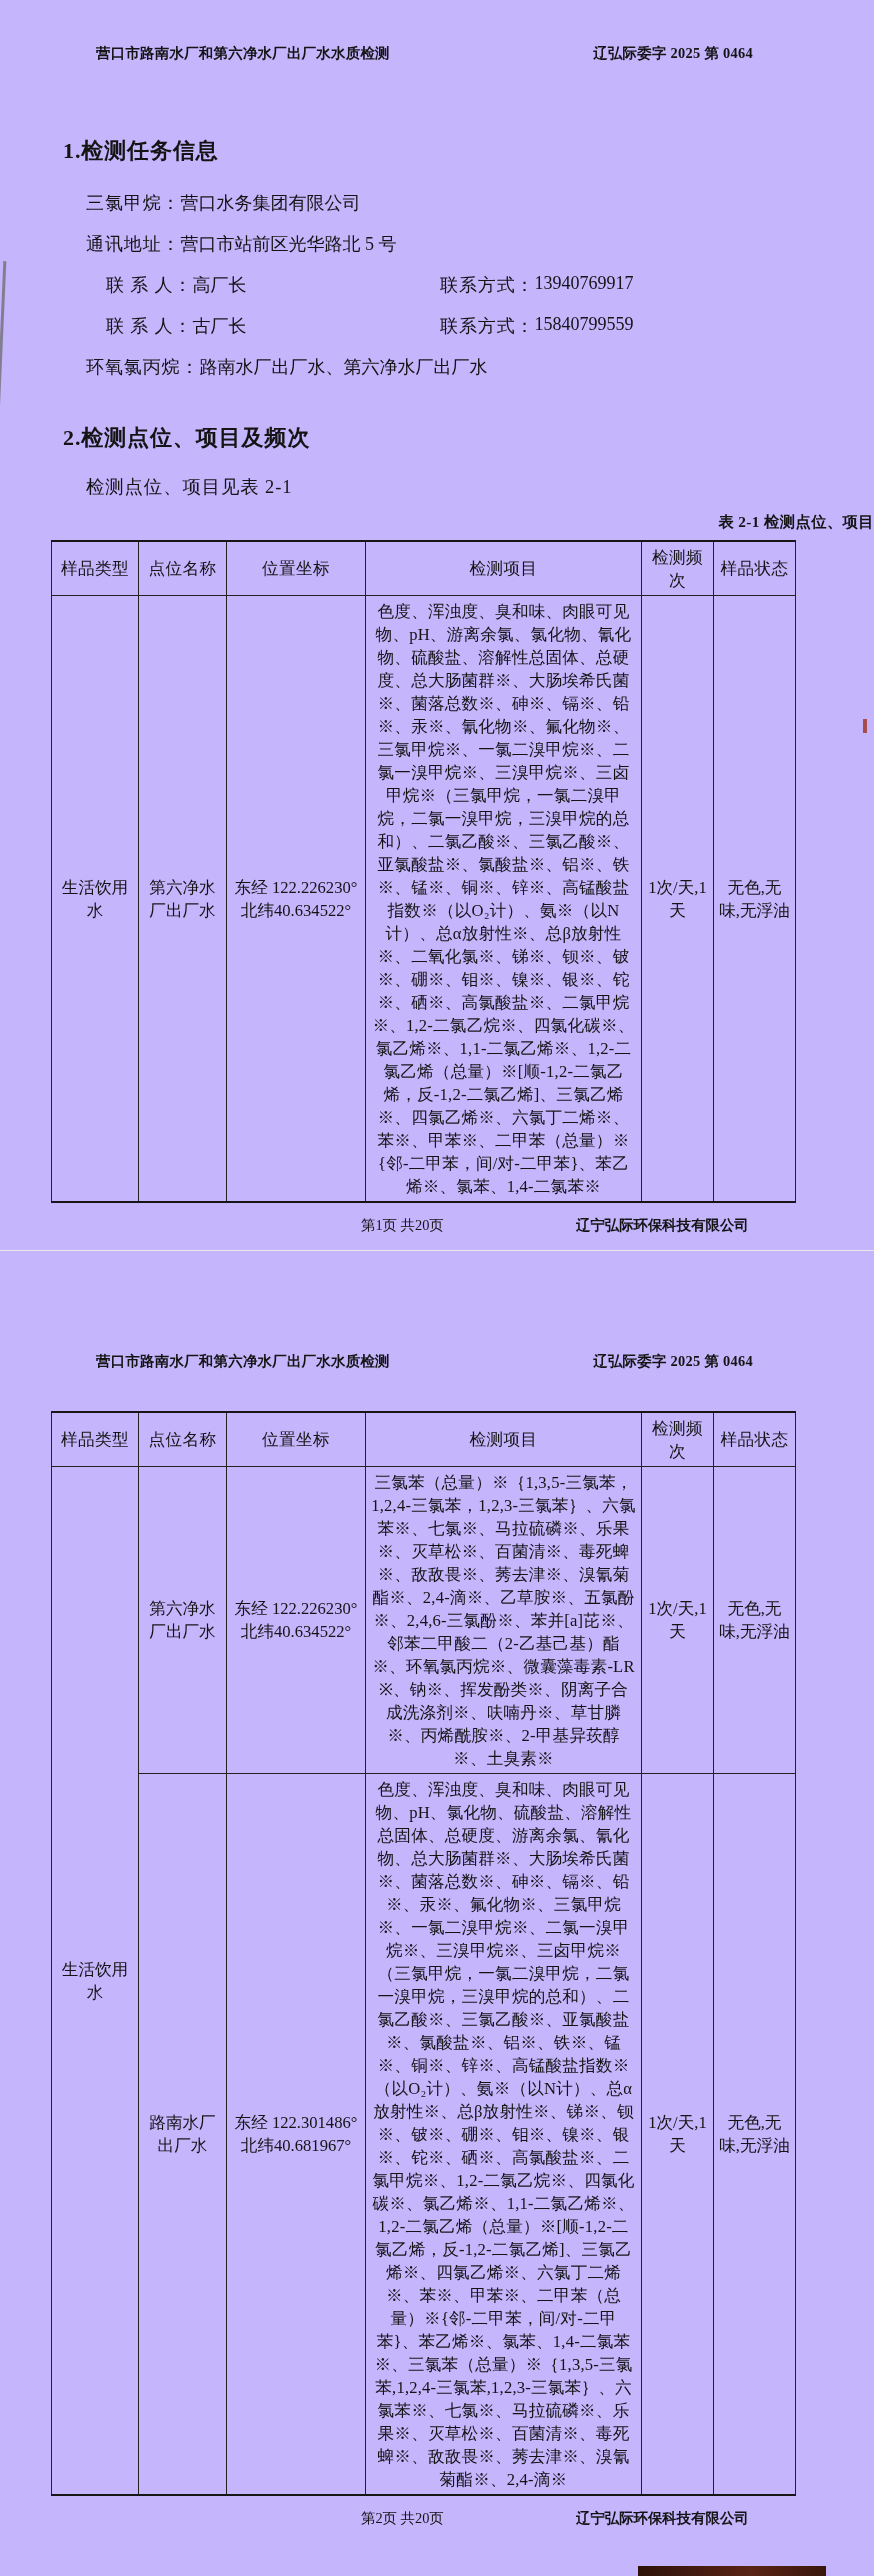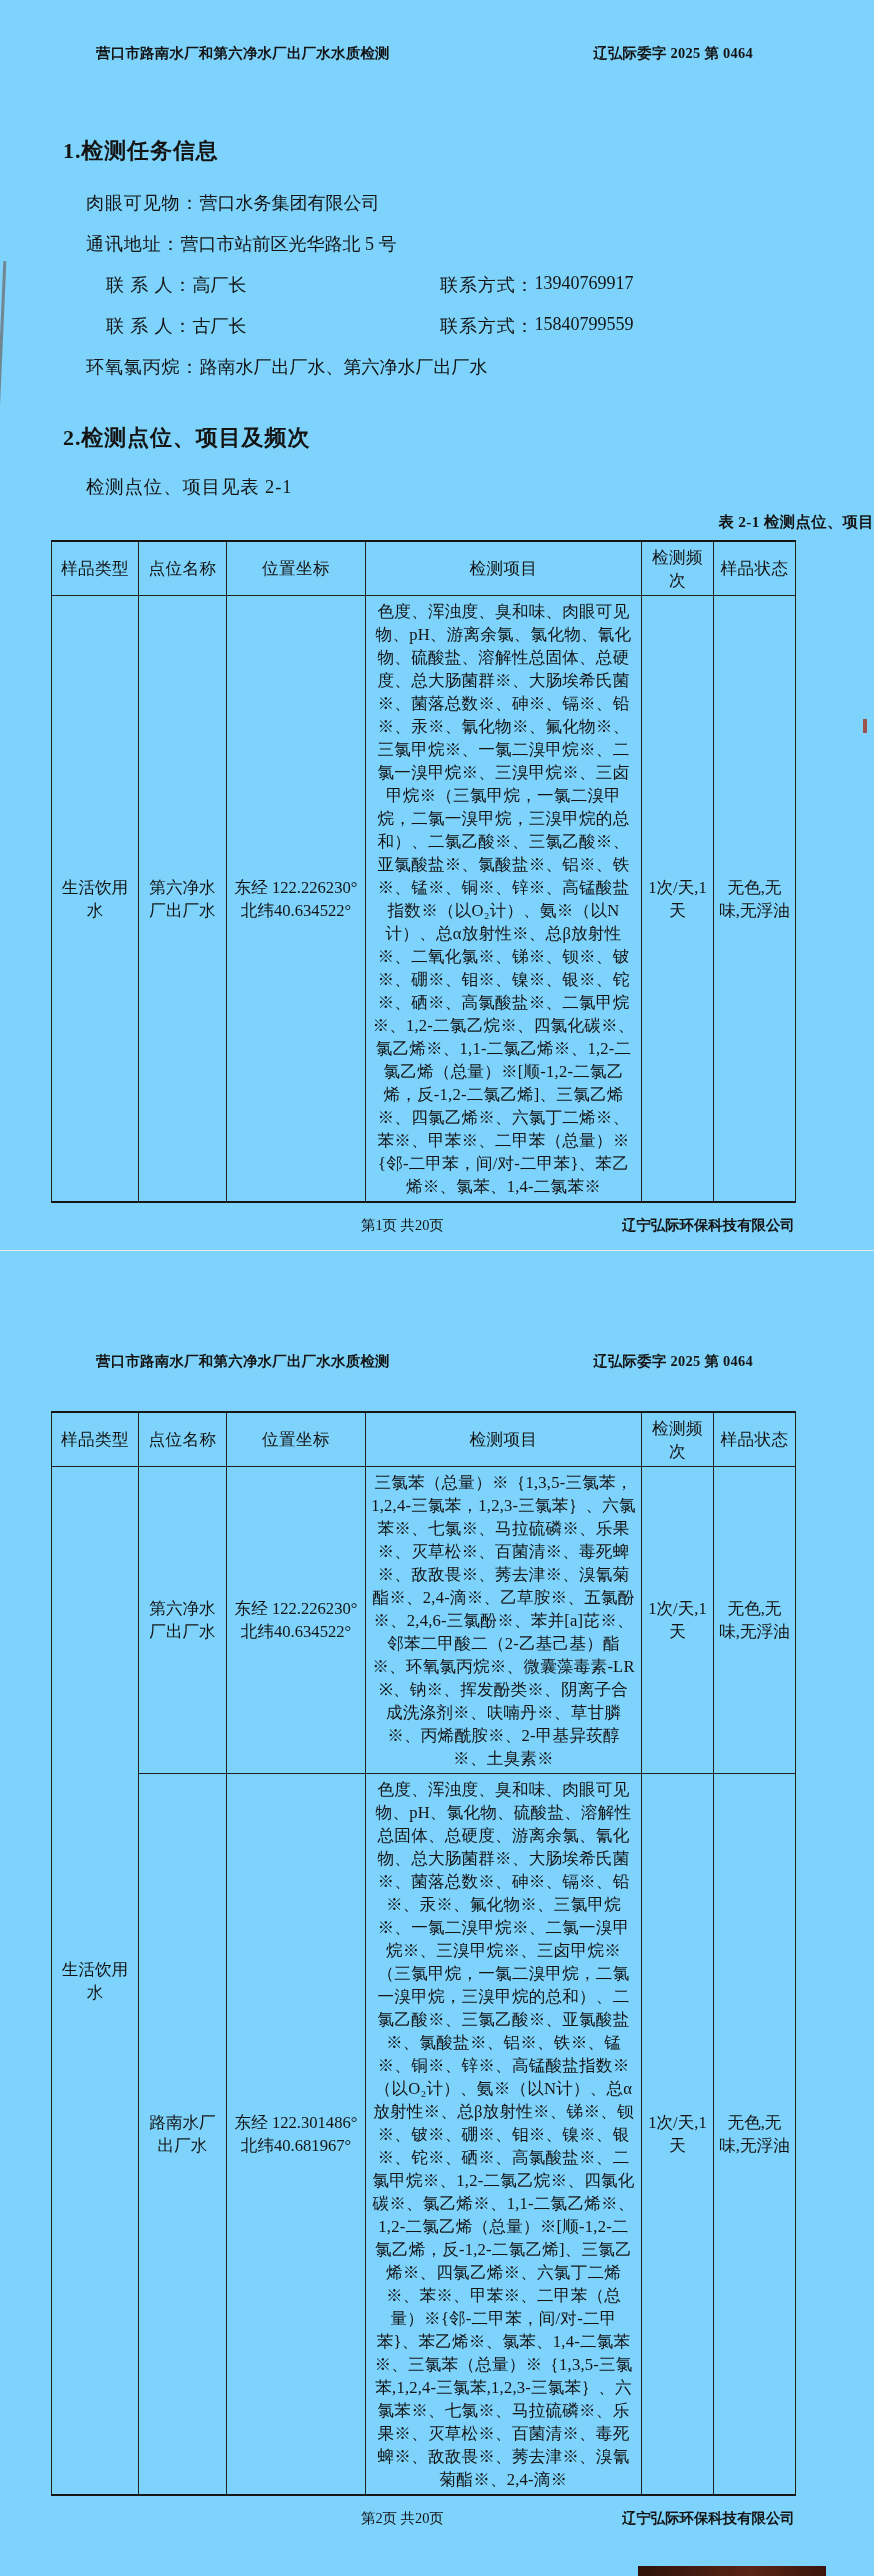--- a/index.html
+++ b/index.html
@@ -2,21 +2,21 @@
 <html style="font-size:14px"><head>
 <meta charset="utf-8">
 <style>
   html,body{margin:0;padding:0;}
   body{
     width:874px;height:2576px;position:relative;
     background:#fdfdfd;color:#141414;
     font-family:"Liberation Serif","DejaVu Serif",serif;
     -webkit-font-smoothing:antialiased;
   }
-  .page{position:relative;background:#7dd3fc;}
+  .page{position:relative;background:#c4b5fd;}
   .page1{height:1250px;border-bottom:0.9px solid #e8e8e6;}
   .page2{height:1325px;}
   .doc-header{
     display:flex;justify-content:space-between;align-items:flex-start;
     margin:0 121px 0 96px;font-size:14.4px;font-weight:600;letter-spacing:0.3px;
   }
   .page1 .doc-header{padding-top:44px;}
   .page2 .doc-header{padding-top:101px;}
   .sec-title{margin:73px 0 0 63px;font-size:22px;font-weight:bold;letter-spacing:0.9px;}
   .sec-title.s2{margin-top:44px;}
@@ -41,40 +41,40 @@
   table.grid th{height:45px;letter-spacing:0.4px;}
   td.items{
     font-size:16px;line-height:24.5px;text-align:justify;text-align-last:center;
     padding:6.1px 6.1px;letter-spacing:0.2px;
   }
   .page2 td.items{line-height:23px;}
   td.coords{font-size:15.3px;line-height:26px;padding:1.7px;}
   td.coords span{white-space:nowrap;}
   .page-footer{position:relative;margin-top:13px;height:21px;font-size:14.4px;}
   .pf-page{position:absolute;left:361px;}
-  .pf-company{position:absolute;left:622px;font-weight:600;}
+  .pf-company{position:absolute;left:576px;font-weight:600;}
   
   .edge-line{position:absolute;left:0;top:261px;width:2.6px;height:153px;background:#6c6c6c;transform:rotate(2.5deg);opacity:.75;}
   .red-tick{position:absolute;left:863px;top:719px;width:4.4px;height:14px;background:#a23a2e;opacity:.85;}
   .bottom-bar{position:absolute;left:638px;top:2566px;width:188px;height:9.6px;background:linear-gradient(90deg,#2e120a,#5a2416 60%,#3a160c);}
 </style>
 </head>
 <body>
 
 <div class="page page1">
   <div class="doc-header">
     <span>营口市路南水厂和第六净水厂出厂水水质检测</span>
     <span>辽弘际委字 2025 第 0464</span>
   </div>
 
   <div class="sec-title">1.检测任务信息</div>
 
   <div class="info">
     <div class="info-line">
-      <span class="info-label">肉眼可见物：</span>
+      <span class="info-label">三氯甲烷：</span>
       <span>营口水务集团有限公司</span>
     </div>
     <div class="info-line">
       <span class="info-label">通讯地址：</span>
       <span>营口市站前区光华路北 5 号</span>
     </div>
     <div class="info-line">
       <span class="info-seg1">
         <span class="info-label">联 系 人：</span>
         <span>高厂长</span>

